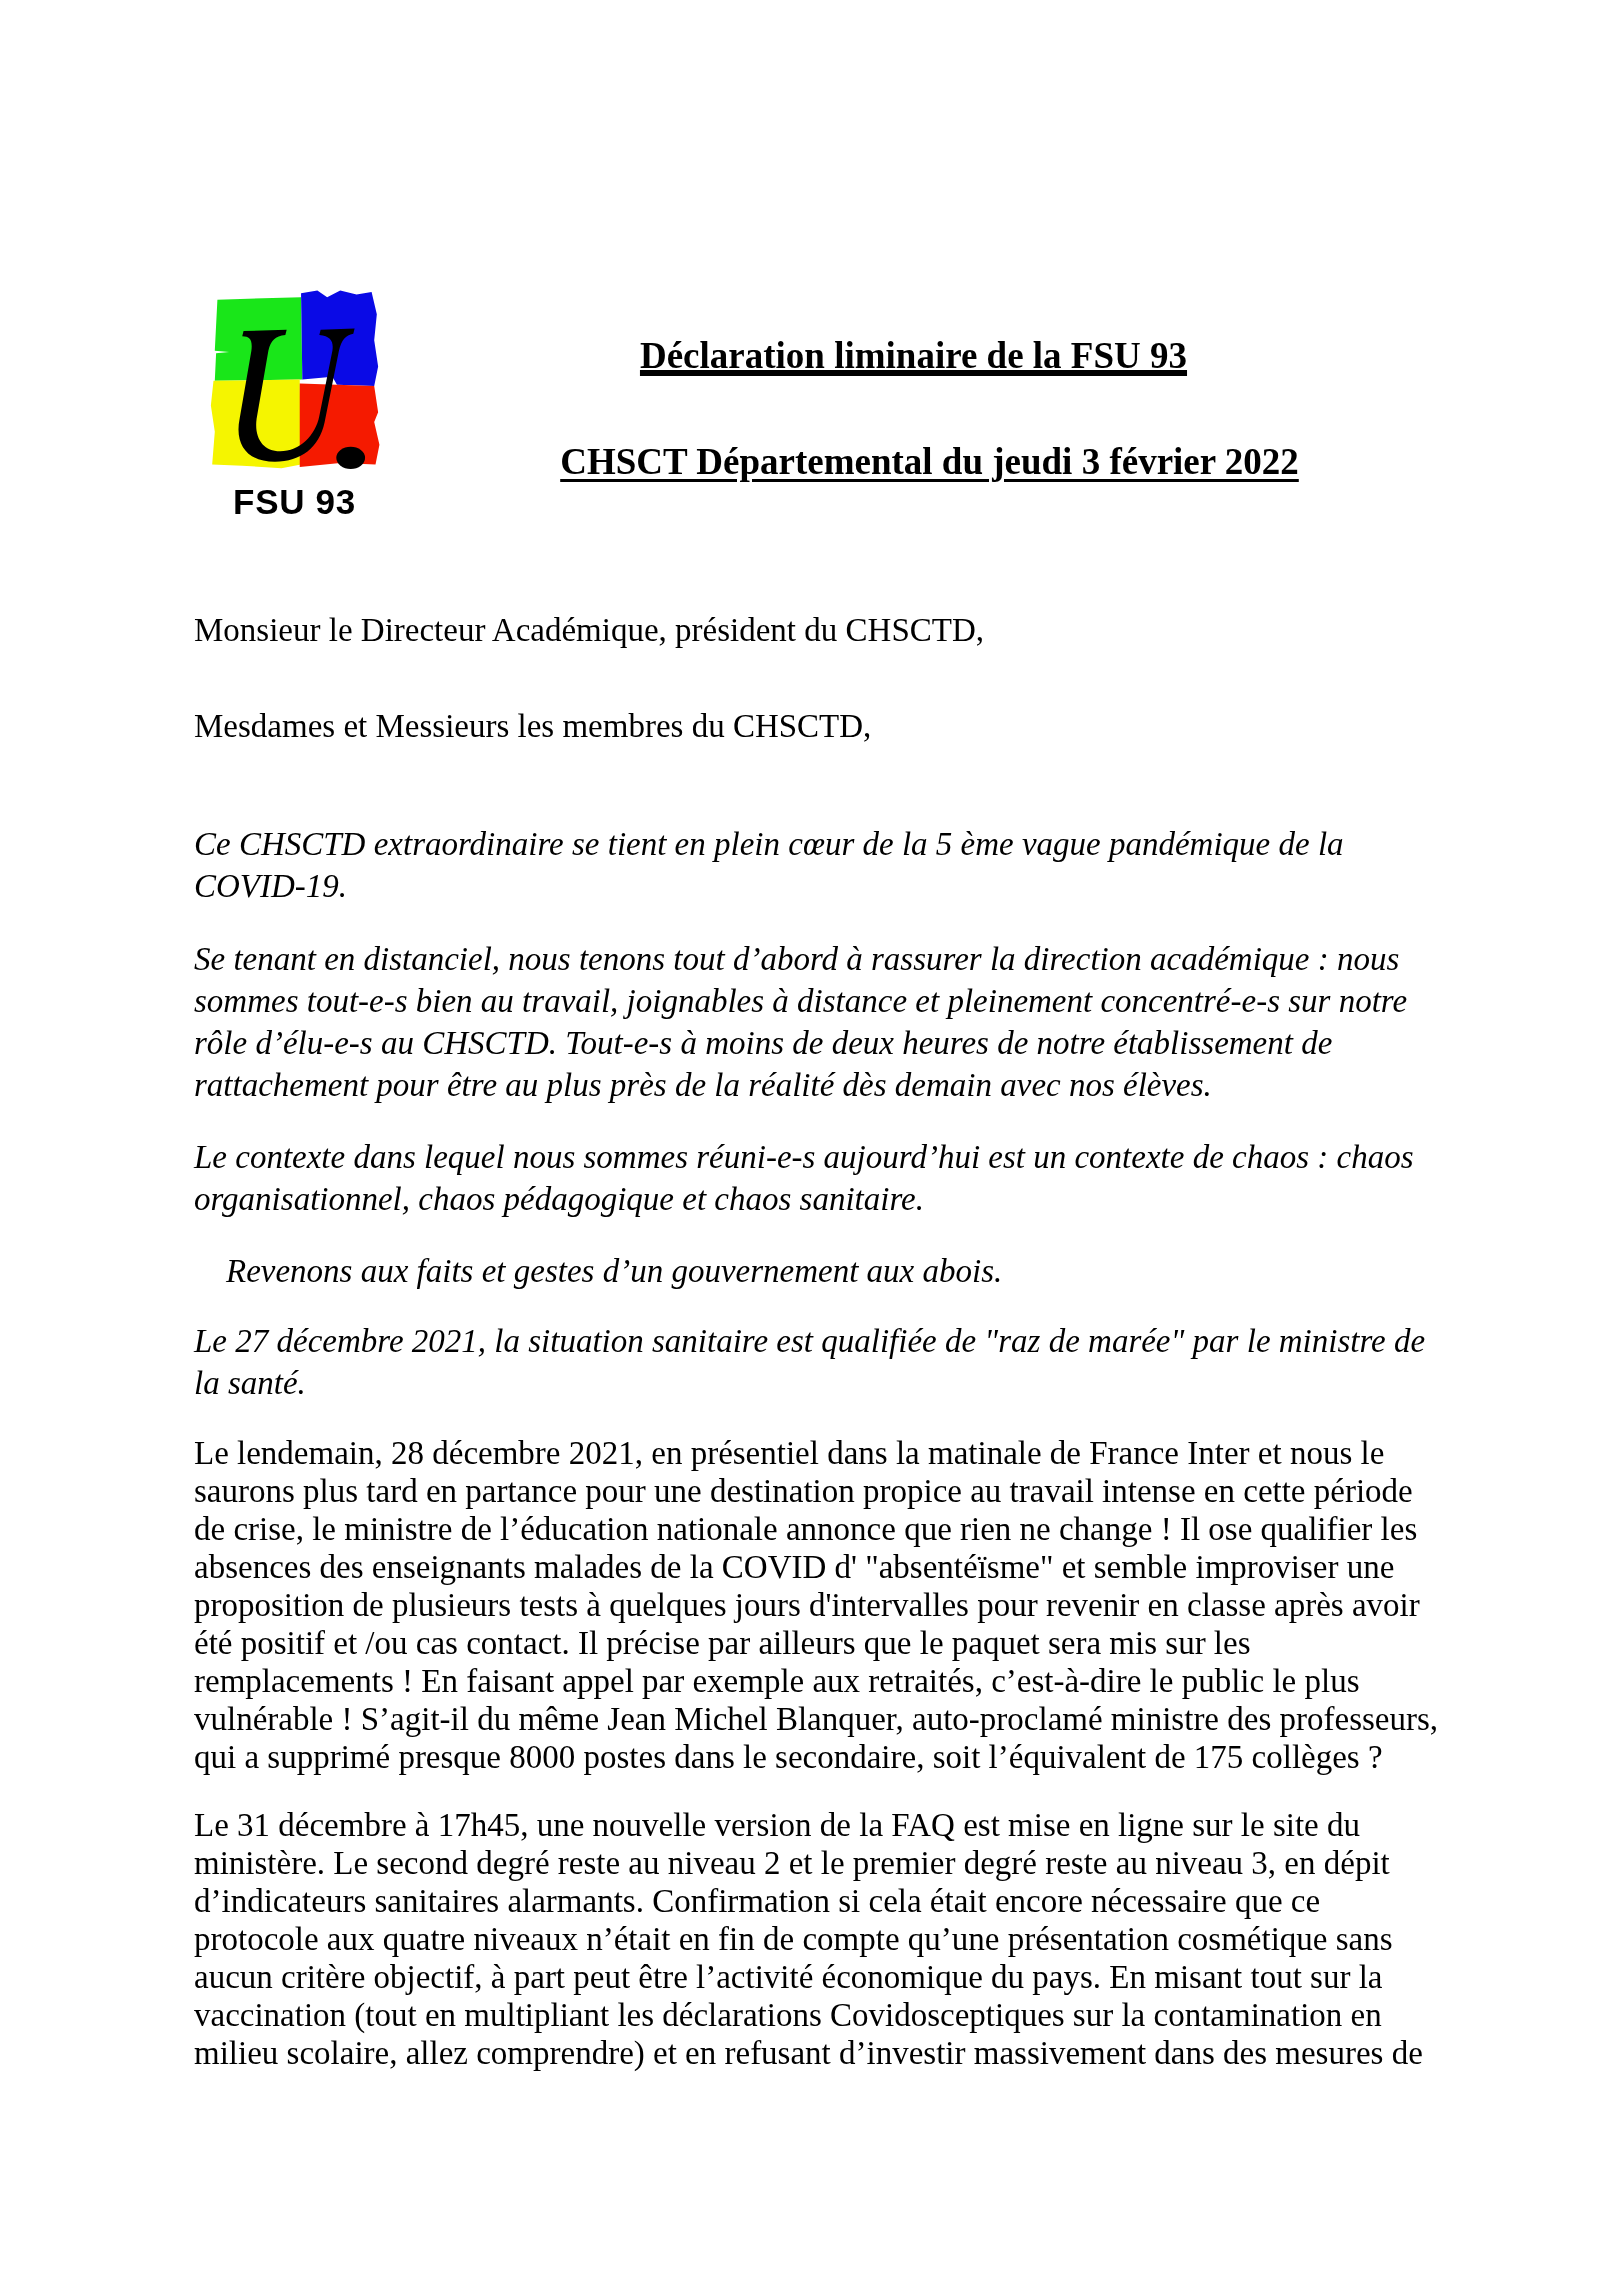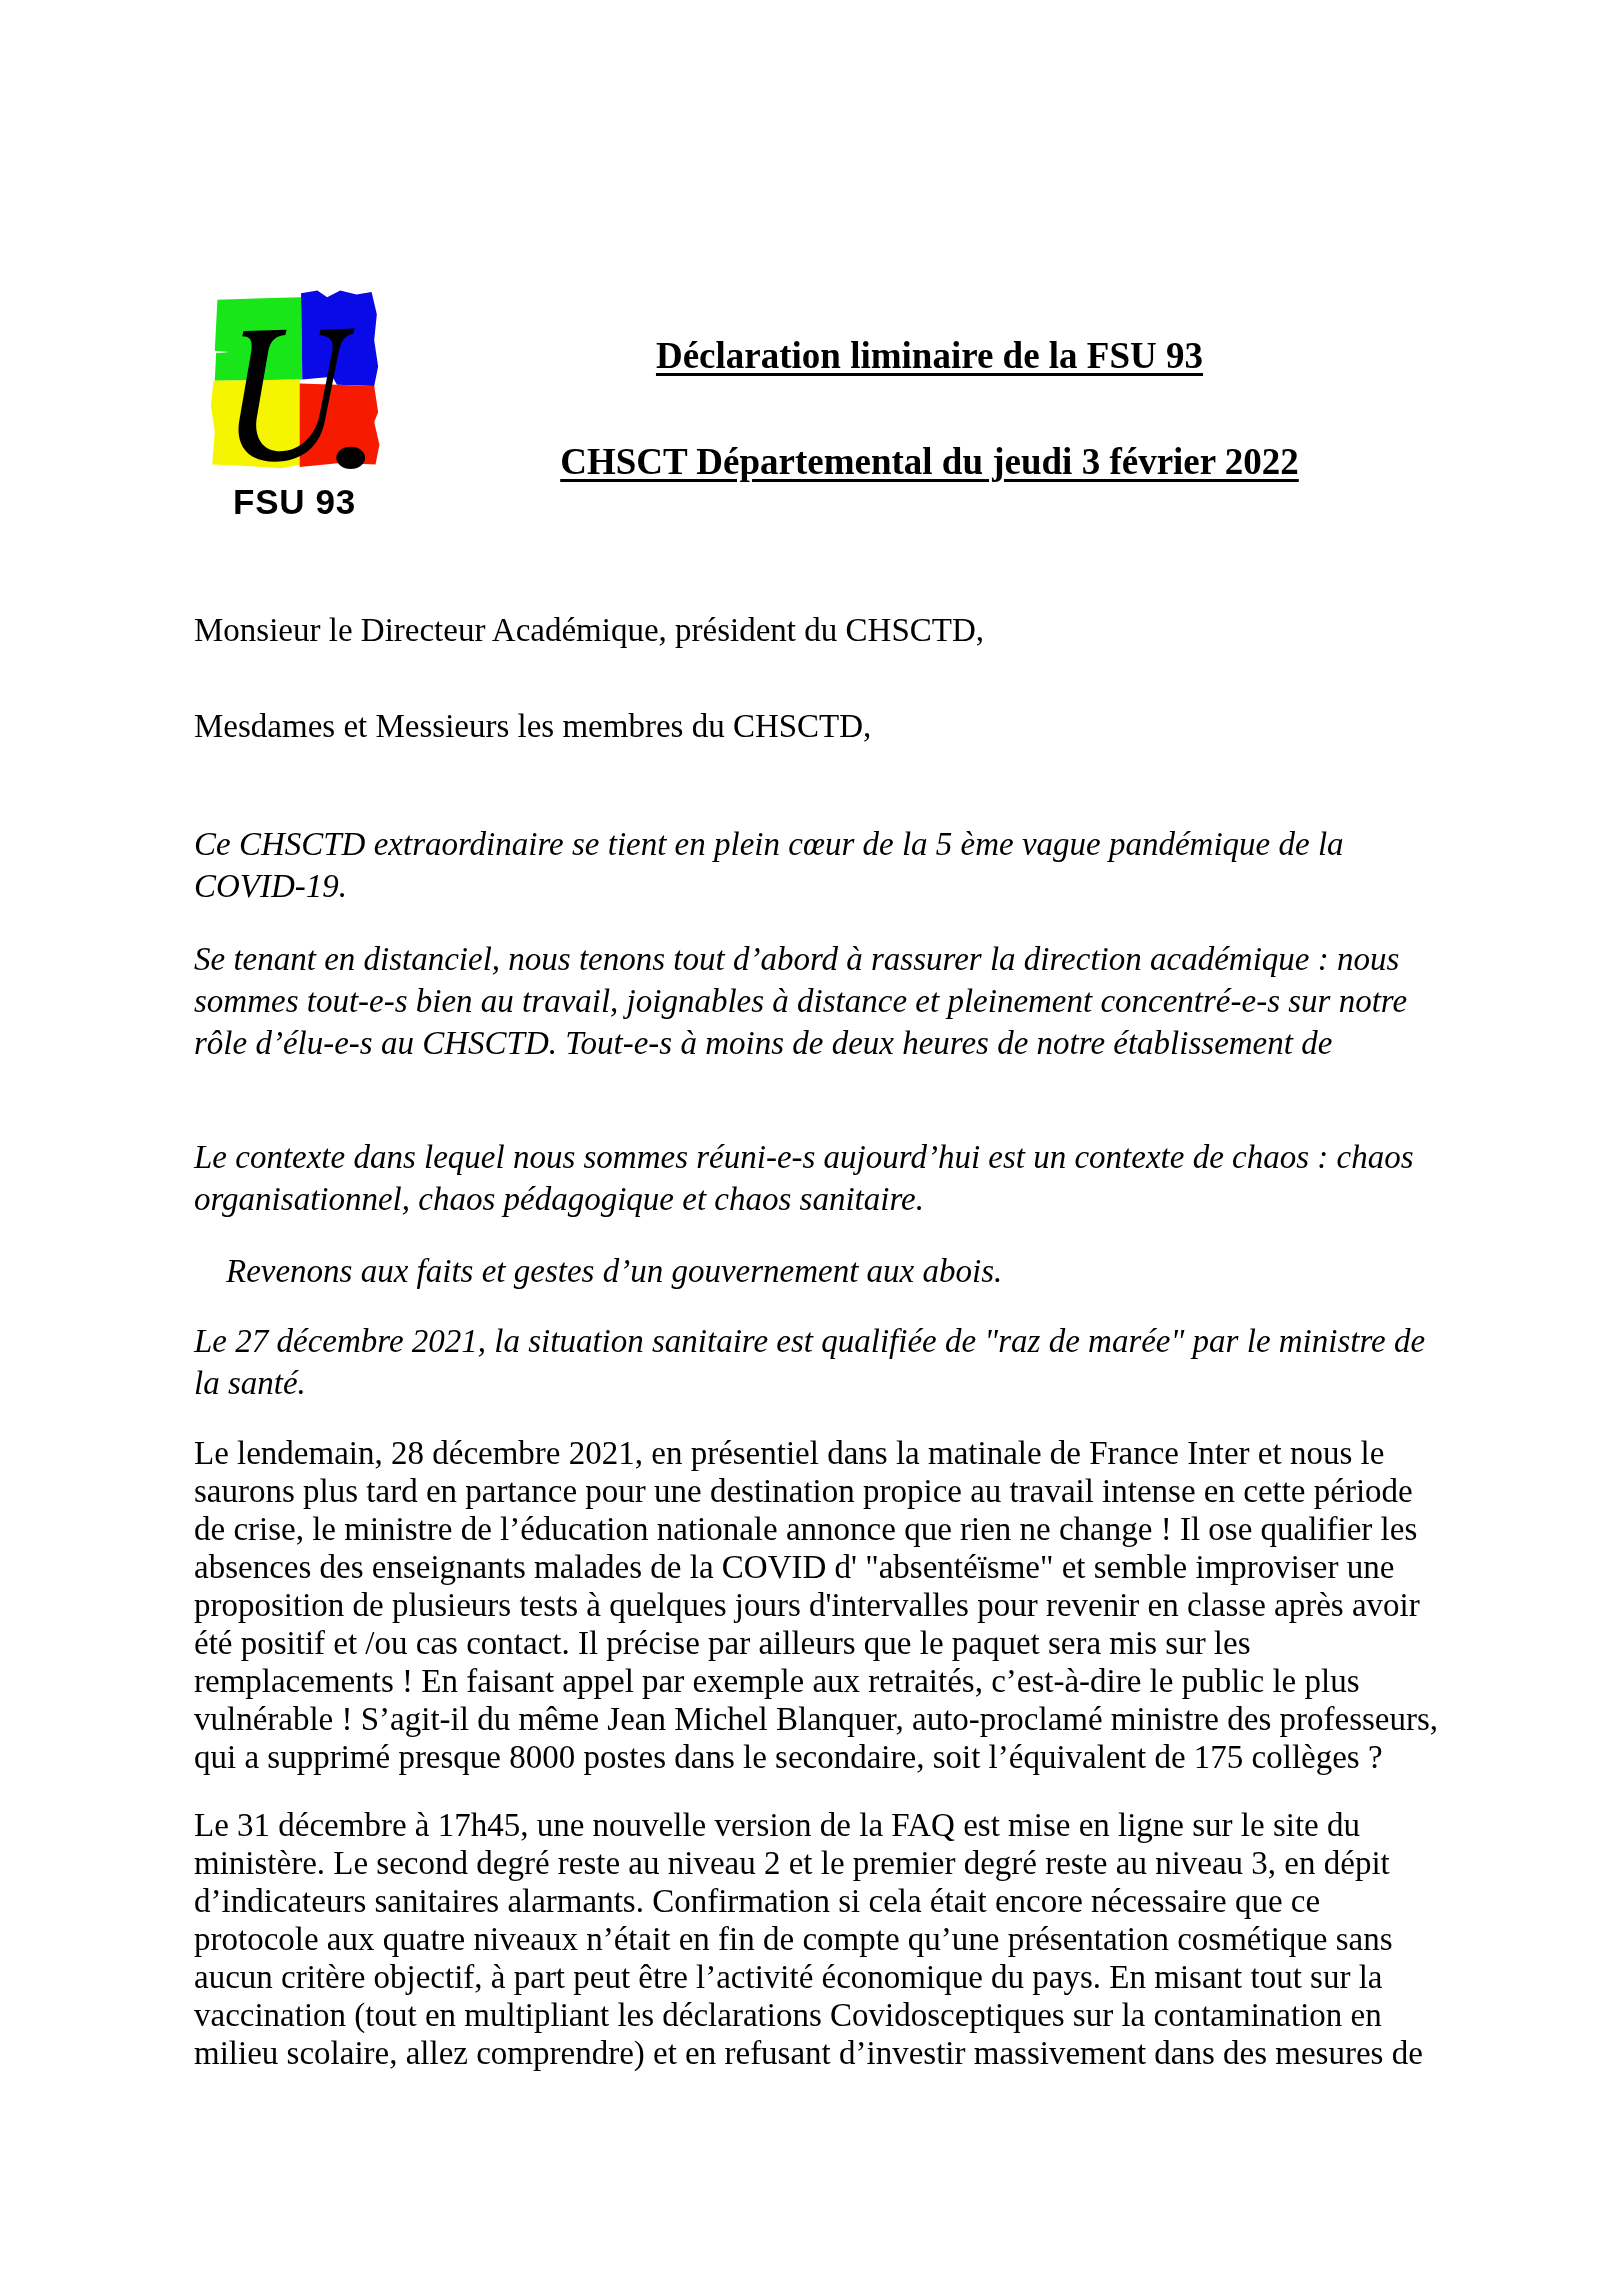--- a/index.html
+++ b/index.html
@@ -11,21 +11,21 @@
     .logo { position: absolute; left: 203px; top: 288px; width: 183px; height: 236px; }
     .logo svg { display: block; }
     .logo-text { position: absolute; left: 0; top: 194px; width: 183px; text-align: center;
                  font-family: "Liberation Sans", "DejaVu Sans", sans-serif; font-weight: bold;
                  font-size: 35px; letter-spacing: 0.7px; line-height: 39px; }
 
     
     .title { position: absolute; left: 0; width: 1623px; text-align: center;
              font-weight: bold; font-size: 37px; line-height: 43px; }
     .title span { text-decoration: underline; text-decoration-thickness: 3.3px; text-underline-offset: 5.2px; }
-    .title-1 { top: 334px; left: 288px; width: 1283px; }
+    .title-1 { top: 334px; left: 272px; width: 1283px; text-decoration: underline; }
     .title-2 { top: 419px; left: 288px; width: 1283px; margin-top: 21px; }
 
     
     .para { position: absolute; left: 194px; width: 1256px; font-size: 33px; white-space: nowrap; }
     .para .ln { display: block; }
     .sp { line-height: 42px; font-style: italic; }
     .dn { line-height: 38px; }
 
     .p-salut1 { top: 609px; line-height: 42px; }
     .p-salut2 { top: 705px; line-height: 42px; }
@@ -66,20 +66,21 @@
 
   <div class="para sp p1">
     <span class="ln">Ce CHSCTD extraordinaire se tient en plein cœur de la 5 ème vague pandémique de la</span>
     <span class="ln">COVID-19.</span>
   </div>
 
   <div class="para sp p2">
     <span class="ln">Se tenant en distanciel, nous tenons tout d’abord à rassurer la direction académique : nous</span>
     <span class="ln">sommes tout-e-s bien au travail, joignables à distance et pleinement concentré-e-s sur notre</span>
     <span class="ln">rôle d’élu-e-s au CHSCTD. Tout-e-s à moins de deux heures de notre établissement de</span>
+    <span class="ln">rattachement pour être au plus près de la réalité dès demain avec nos élèves.</span>
   </div>
 
   <div class="para sp p3">
     <span class="ln">Le contexte dans lequel nous sommes réuni-e-s aujourd’hui est un contexte de chaos : chaos</span>
     <span class="ln">organisationnel, chaos pédagogique et chaos sanitaire.</span>
   </div>
 
   <div class="para sp p4">
     <span class="ln">Revenons aux faits et gestes d’un gouvernement aux abois.</span>
   </div>

